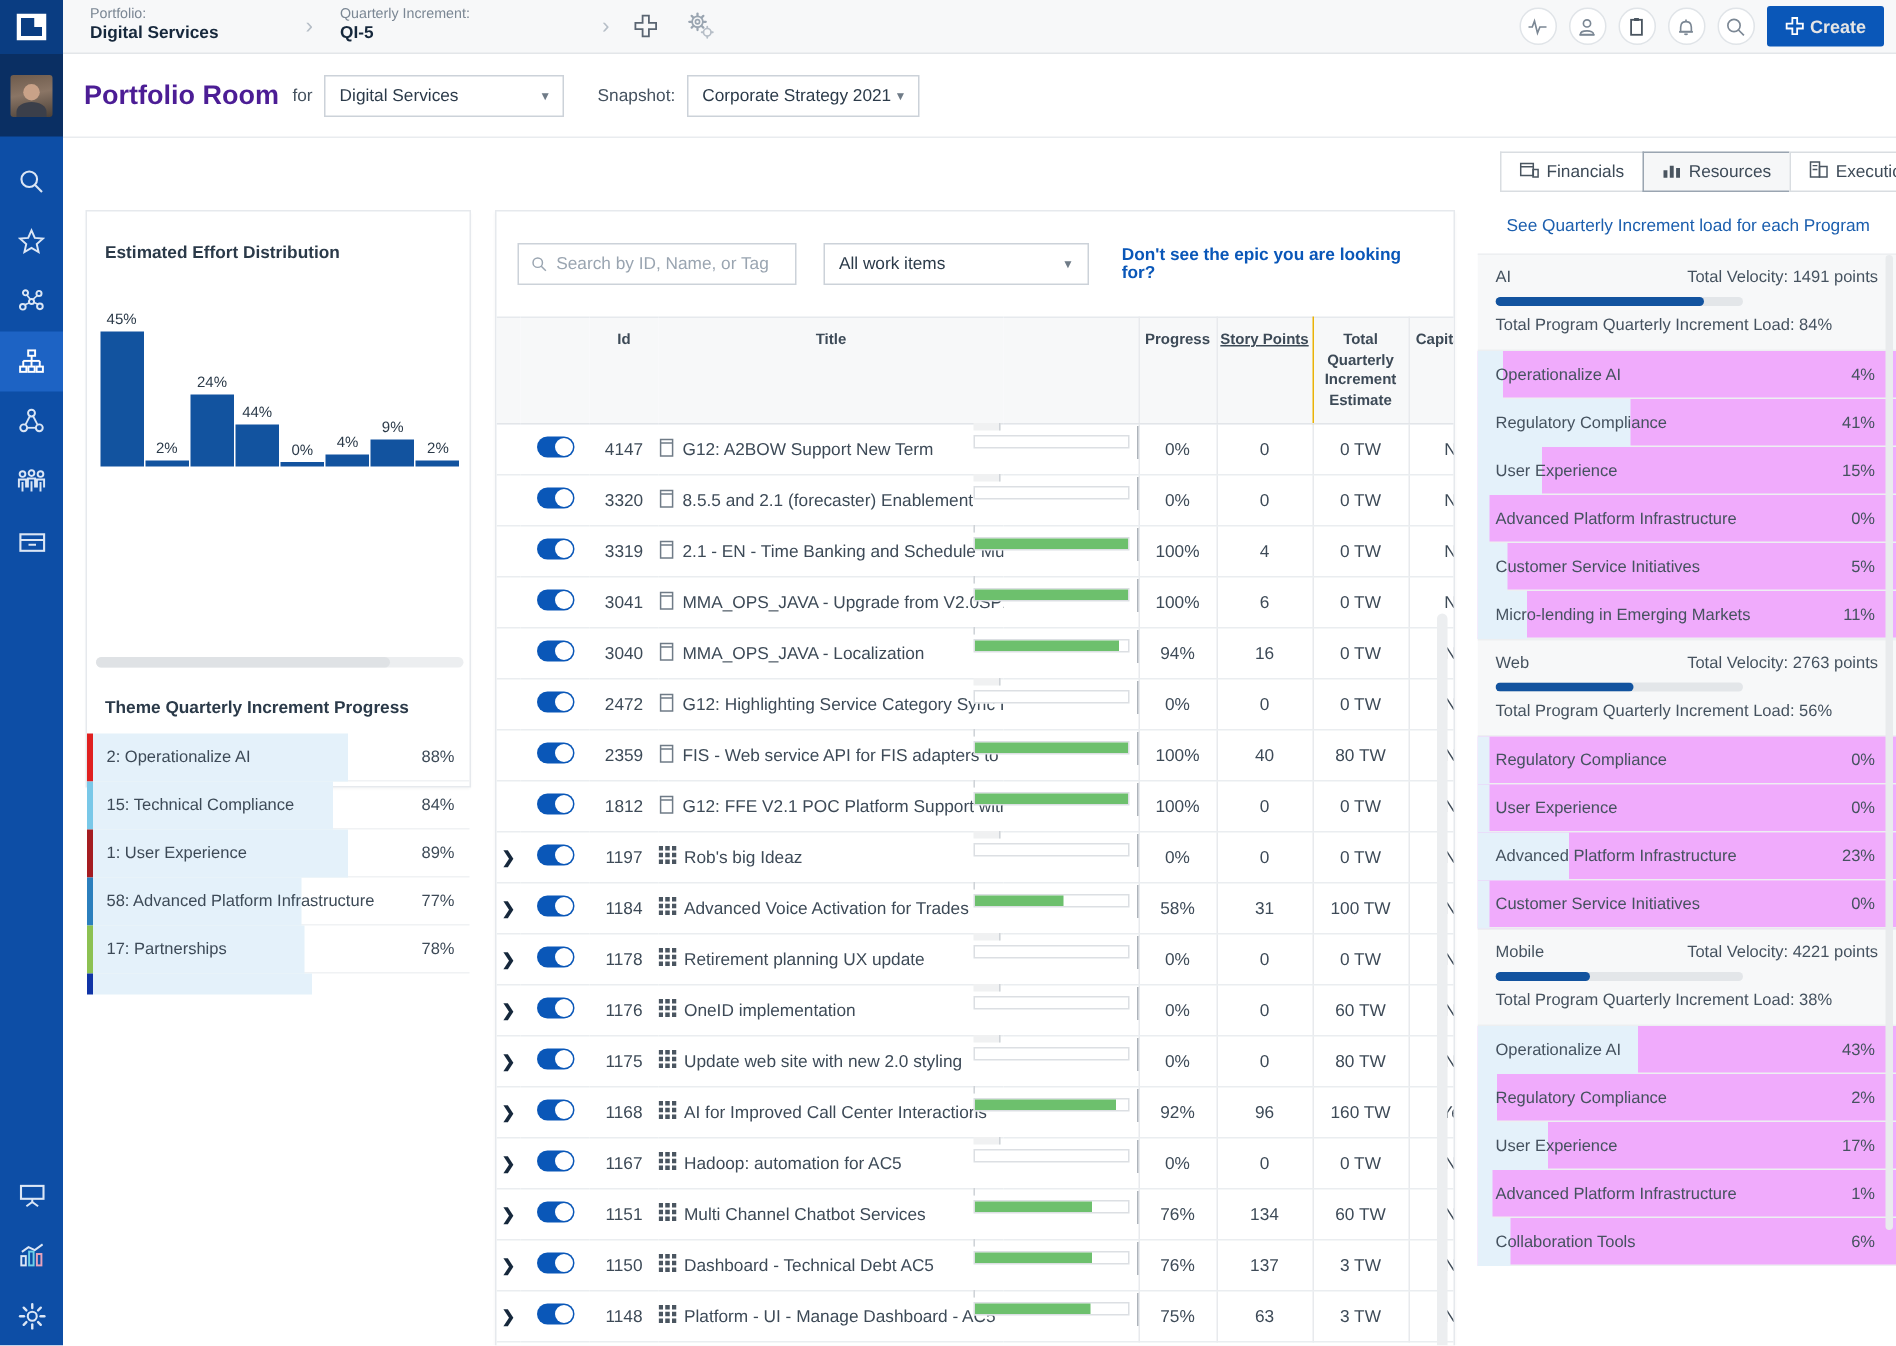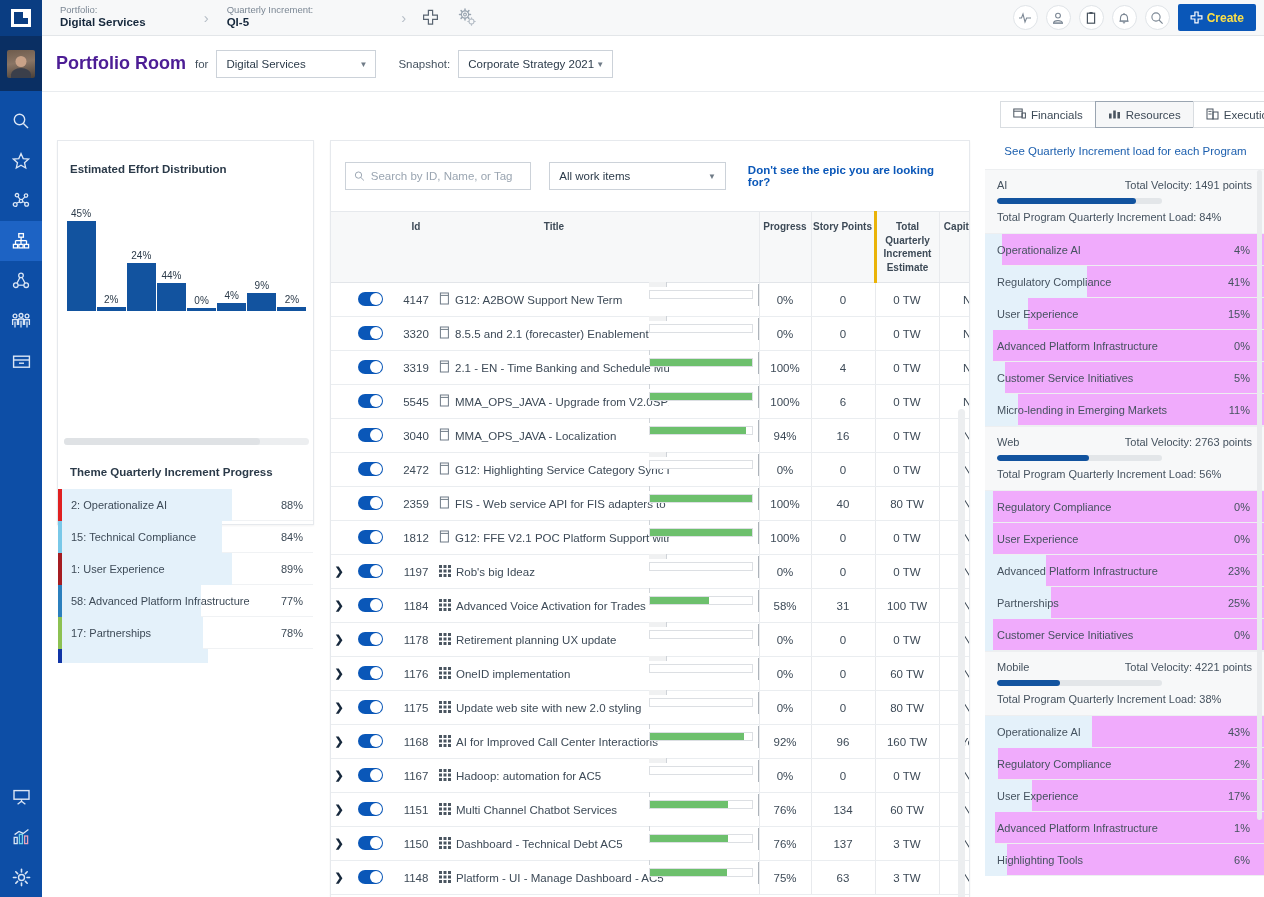--- a/index.html
+++ b/index.html
@@ -69,21 +69,21 @@
     margin-left: auto; display: flex; align-items: center; gap: 8px;
     padding-right: 8px;
   }
   .circ-btn {
     width: 25px; height: 25px; border-radius: 50%;
     border: 1px solid #e0e4e8; background: #fff;
     display: flex; align-items: center; justify-content: center;
     cursor: pointer;
   }
   .create-btn {
-    background: #0a57b8; color: #fde047; height: 27px;
+    background: #0a57b8; color: #e5e5e5; height: 27px;
     display: flex; align-items: center; gap: 4px;
     padding: 0 12px; font-size: 12px; font-weight: 600;
     cursor: pointer; border-radius: 2px;
   }
 
   
   .pagehead {
     position: absolute; left: 42px; top: 36px; width: 1222px; height: 55px;
     background: #ffffff;
     display: flex; align-items: center; padding-left: 14px;
@@ -195,21 +195,21 @@
     padding: 8px 0; vertical-align: top; text-align: center;
     border-top: 1px solid #e6e9ed; border-bottom: 1px solid #e2e5e9;
     line-height: 1.35;
   }
   th.c-tog { width: 46px; }
   th.c-exp { width: 16px; }
   th.c-id  { width: 46px; }
   th.c-title { width: 230px; }
   th.c-prog-bar { width: 90px; border-right: 1px solid #e8eaed; }
   th.c-prog { width: 52px; border-right: 1px solid #e8eaed; }
-  th.c-sp   { width: 64px; border-right: 3px solid #eab308; }
+  th.c-sp   { width: 64px; border-right: 1px solid #eab308; text-decoration: underline; }
   th.c-est  { width: 64px; border-right: 1px solid #e8eaed; }
   th.c-cap  { width: 62px; }
 
   table.grid tbody tr { height: 34px; }
   table.grid tbody td {
     border-bottom: 1px solid #eaedf0; font-size: 11.5px; color: #3d4a57;
     text-align: center; padding: 0;
   }
   td.cell-sep { border-right: 1px solid #e8eaed; }
   td.t-title { text-align: left; }
@@ -705,21 +705,21 @@
               <div class="pbar-marker"></div>
             </td>
             <td class="cell-sep">100%</td>
             <td class="cell-sep">4</td>
             <td class="cell-sep">0 TW</td>
             <td>No</td>
           </tr>
           <tr>
             <td></td>
             <td><span class="toggle"></span></td>
-            <td>5545</td>
+            <td>3041</td>
             <td class="t-title">
               <div class="title-wrap">
                 <span><svg width="11" height="13" viewBox="0 0 11 13">
                     <rect x="1.4" y="1" width="8" height="11" fill="none" stroke="#6f7b87" stroke-width="1"></rect>
                     <line x1="1.4" y1="3.4" x2="9.4" y2="3.4" stroke="#6f7b87" stroke-width="1"></line>
                   </svg></span>
                 <span>MMA_OPS_JAVA - Upgrade from V2.0SP1 </span>
               </div>
             </td>
             <td class="pbar-cell cell-sep">
@@ -1299,25 +1299,20 @@
           <div class="theme-item-fill" style="width:8px"></div>
           <div class="theme-item-name">User Experience</div>
           <div class="theme-item-pct">0%</div>
         </div>
         <div class="theme-item">
           <div class="theme-item-fill" style="width:60.9px"></div>
           <div class="theme-item-name">Advanced Platform Infrastructure</div>
           <div class="theme-item-pct">23%</div>
         </div>
         <div class="theme-item">
-          <div class="theme-item-fill" style="width:65.5px"></div>
-          <div class="theme-item-name">Partnerships</div>
-          <div class="theme-item-pct">25%</div>
-        </div>
-        <div class="theme-item">
           <div class="theme-item-fill" style="width:8px"></div>
           <div class="theme-item-name">Customer Service Initiatives</div>
           <div class="theme-item-pct">0%</div>
         </div>
         <div class="prog-card">
           <div class="prog-card-top">
             <span class="prog-name">Mobile</span>
             <span class="prog-vel">Total Velocity: 4221 points</span>
           </div>
           <div class="prog-bar">
@@ -1340,20 +1335,20 @@
           <div class="theme-item-name">User Experience</div>
           <div class="theme-item-pct">17%</div>
         </div>
         <div class="theme-item">
           <div class="theme-item-fill" style="width:10.3px"></div>
           <div class="theme-item-name">Advanced Platform Infrastructure</div>
           <div class="theme-item-pct">1%</div>
         </div>
         <div class="theme-item">
           <div class="theme-item-fill" style="width:21.799999999999997px"></div>
-          <div class="theme-item-name">Highlighting Tools</div>
+          <div class="theme-item-name">Collaboration Tools</div>
           <div class="theme-item-pct">6%</div>
         </div>
       </div>
   <div class="rp-scroll"></div>
 </div>
 
 </div>
 
 </body></html>

